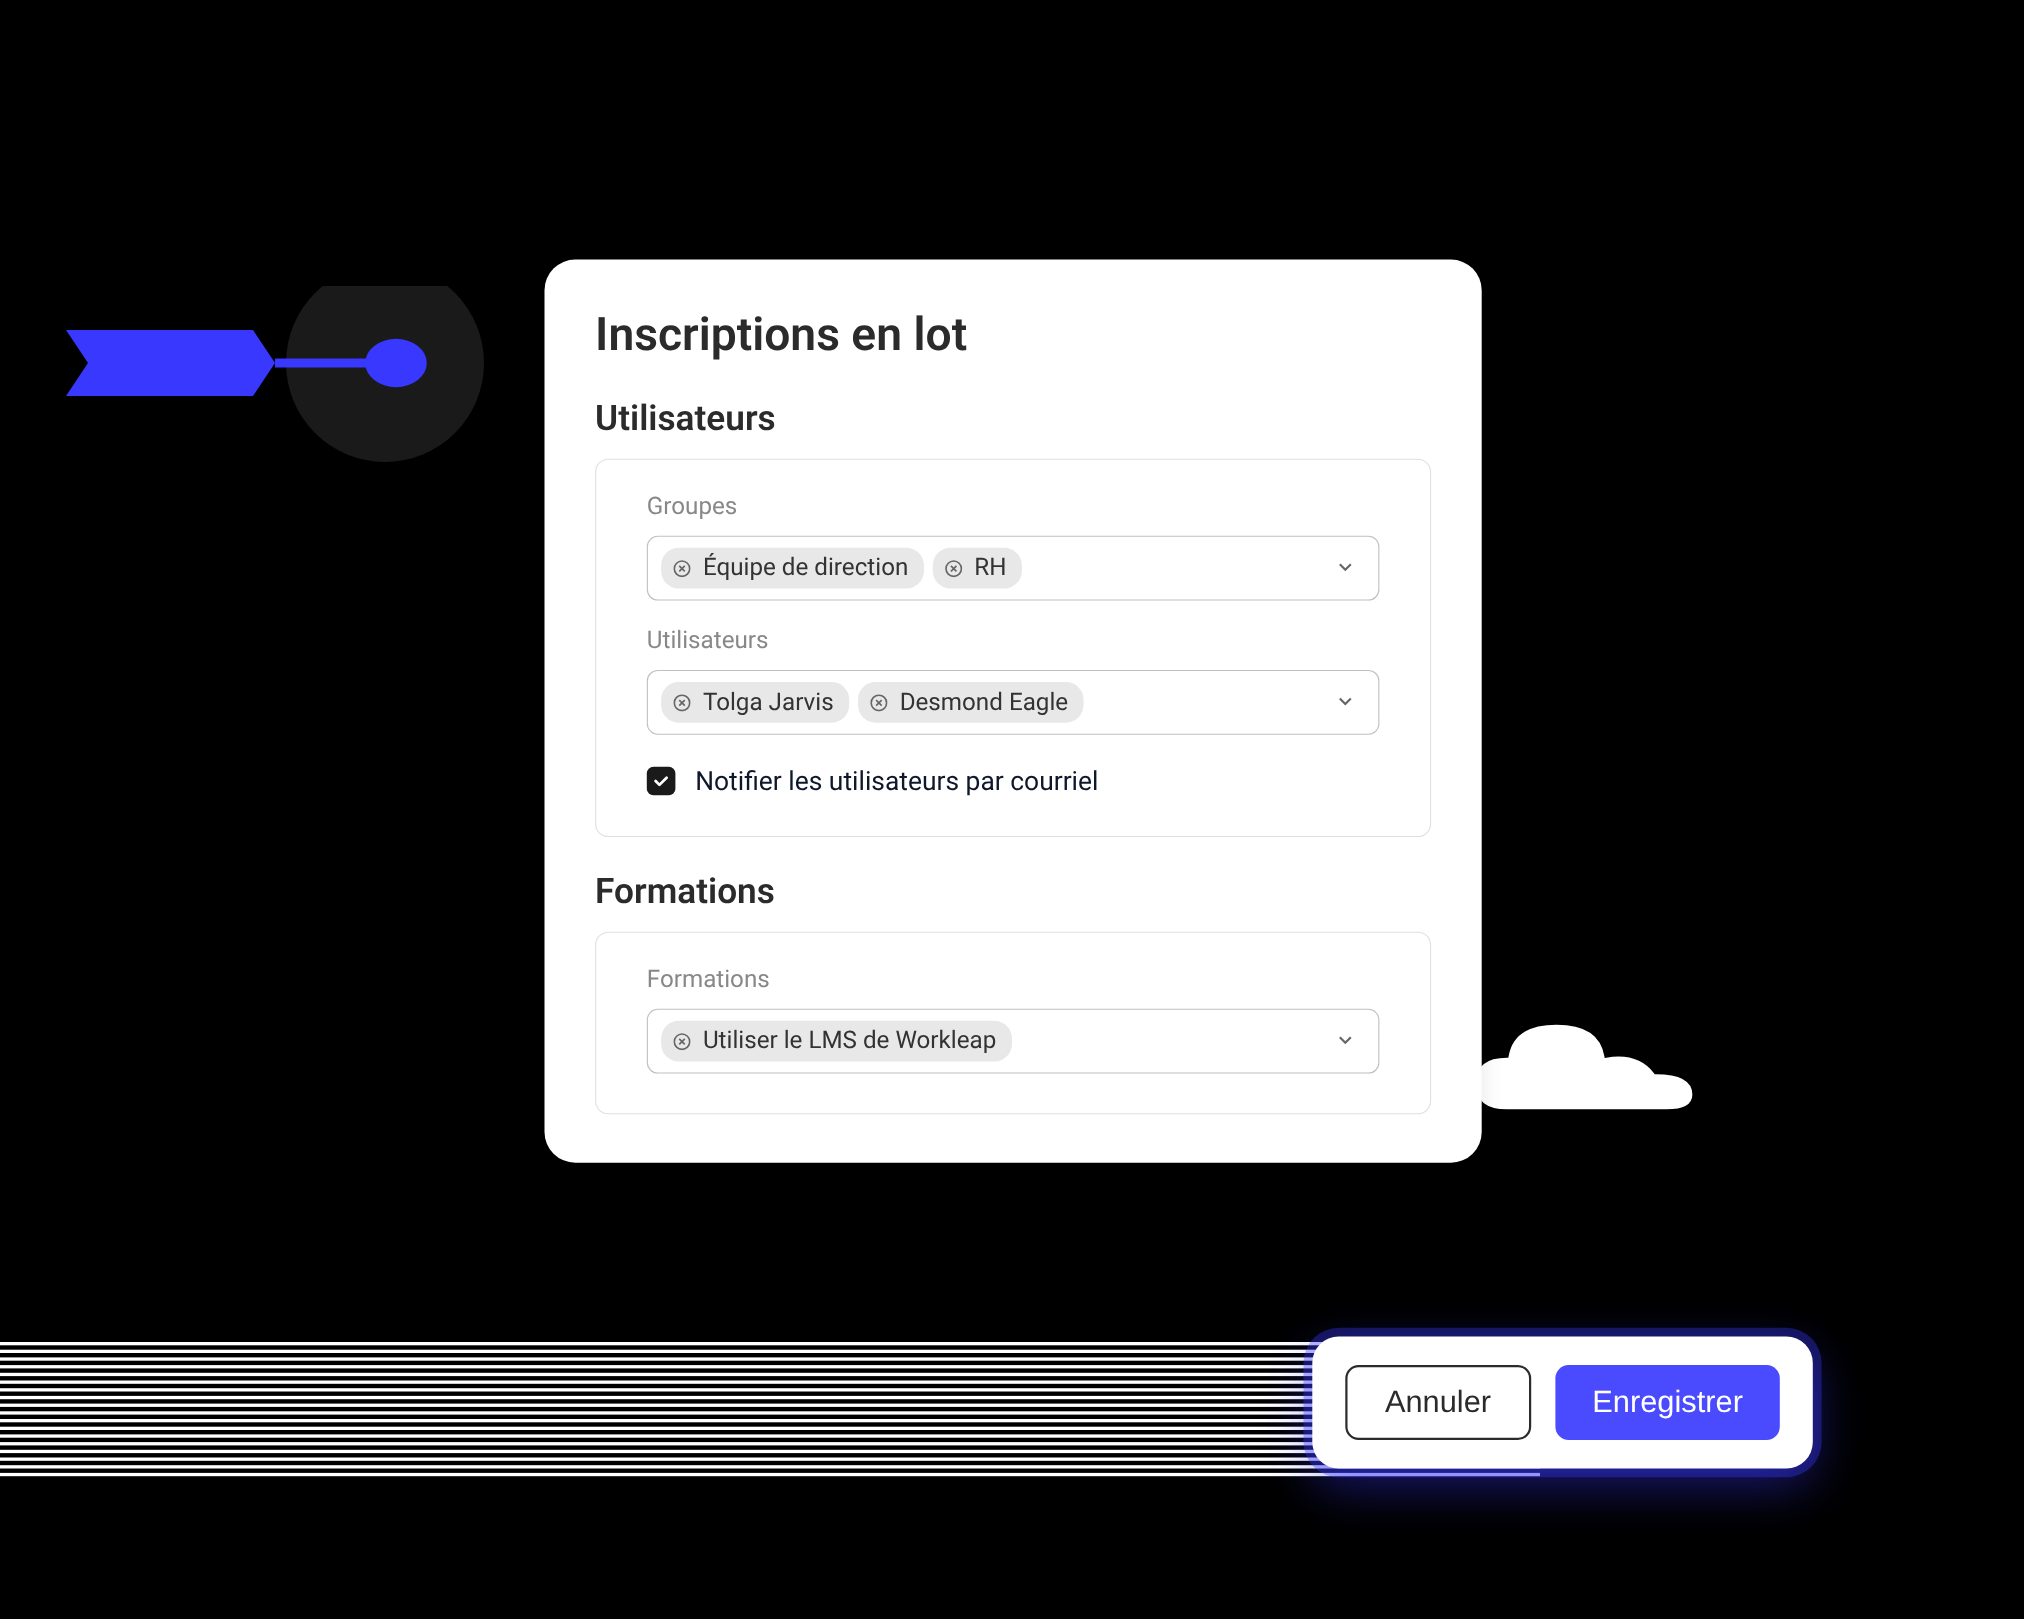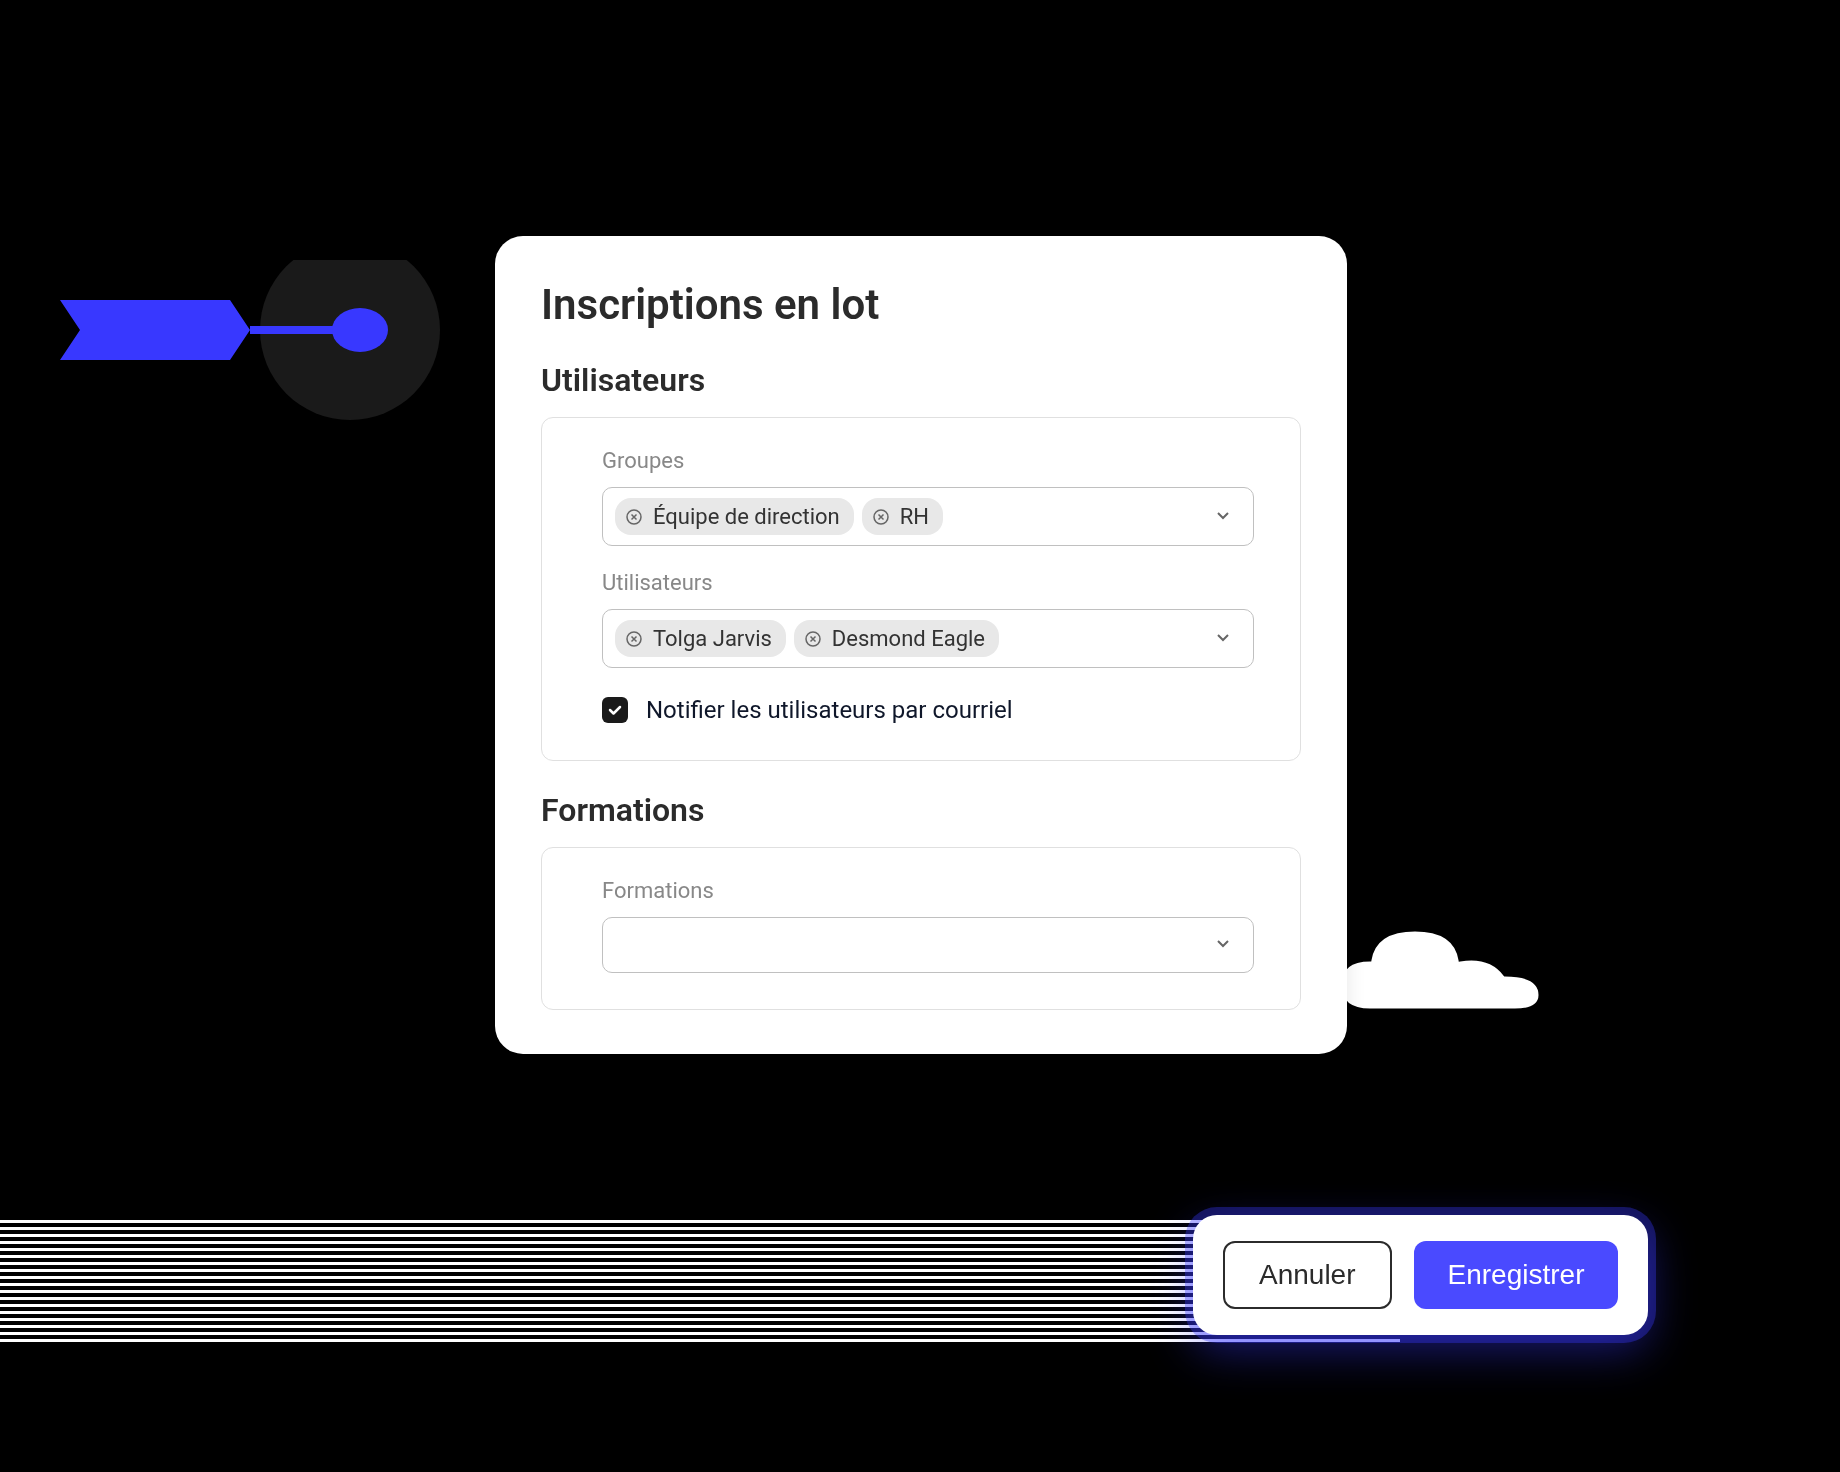--- a/index.html
+++ b/index.html
@@ -77,21 +77,21 @@
     .section-title {
       font-size: 32px;
       font-weight: 600;
       color: #2b2b2b;
       margin-bottom: 18px;
     }
     
     .section-box {
       border: 1px solid #e0e0e0;
       border-radius: 12px;
-      padding: 30px 46px 36px 60px;
+      padding: 30px 46px 36px 46px;
       margin-bottom: 30px;
     }
     
     .section-box:last-child {
       margin-bottom: 0;
     }
     
     .field-label {
       font-size: 22px;
       color: #888;
@@ -309,20 +309,29 @@
             </svg>
         </div>
         <span class="checkbox-label">Notifier les utilisateurs par courriel</span>
       </div>
     </div>
 
     <h2 class="section-title">Formations</h2>
     <div class="section-box">
       <label class="field-label">Formations</label>
       <div class="multi-select" style="margin-bottom:0">
+        <span class="chip">
+          <span class="chip-remove">
+            <svg width="16" height="16" viewBox="0 0 16 16">
+                <circle cx="8" cy="8" r="7" fill="none" stroke="#666" stroke-width="1.5"></circle>
+                <path d="M5.5 5.5 L10.5 10.5 M10.5 5.5 L5.5 10.5" stroke="#666" stroke-width="1.5"></path>
+              </svg>
+          </span>
+          <span>Utiliser le LMS de Workleap</span>
+        </span>
         <span class="chevron-down">
           <svg width="20" height="20" viewBox="0 0 20 20">
               <path d="M5 8 L10 13 L15 8" fill="none" stroke="#666" stroke-width="2"></path>
             </svg>
         </span>
       </div>
     </div>
   </div>
 
   <div class="action-bar">

